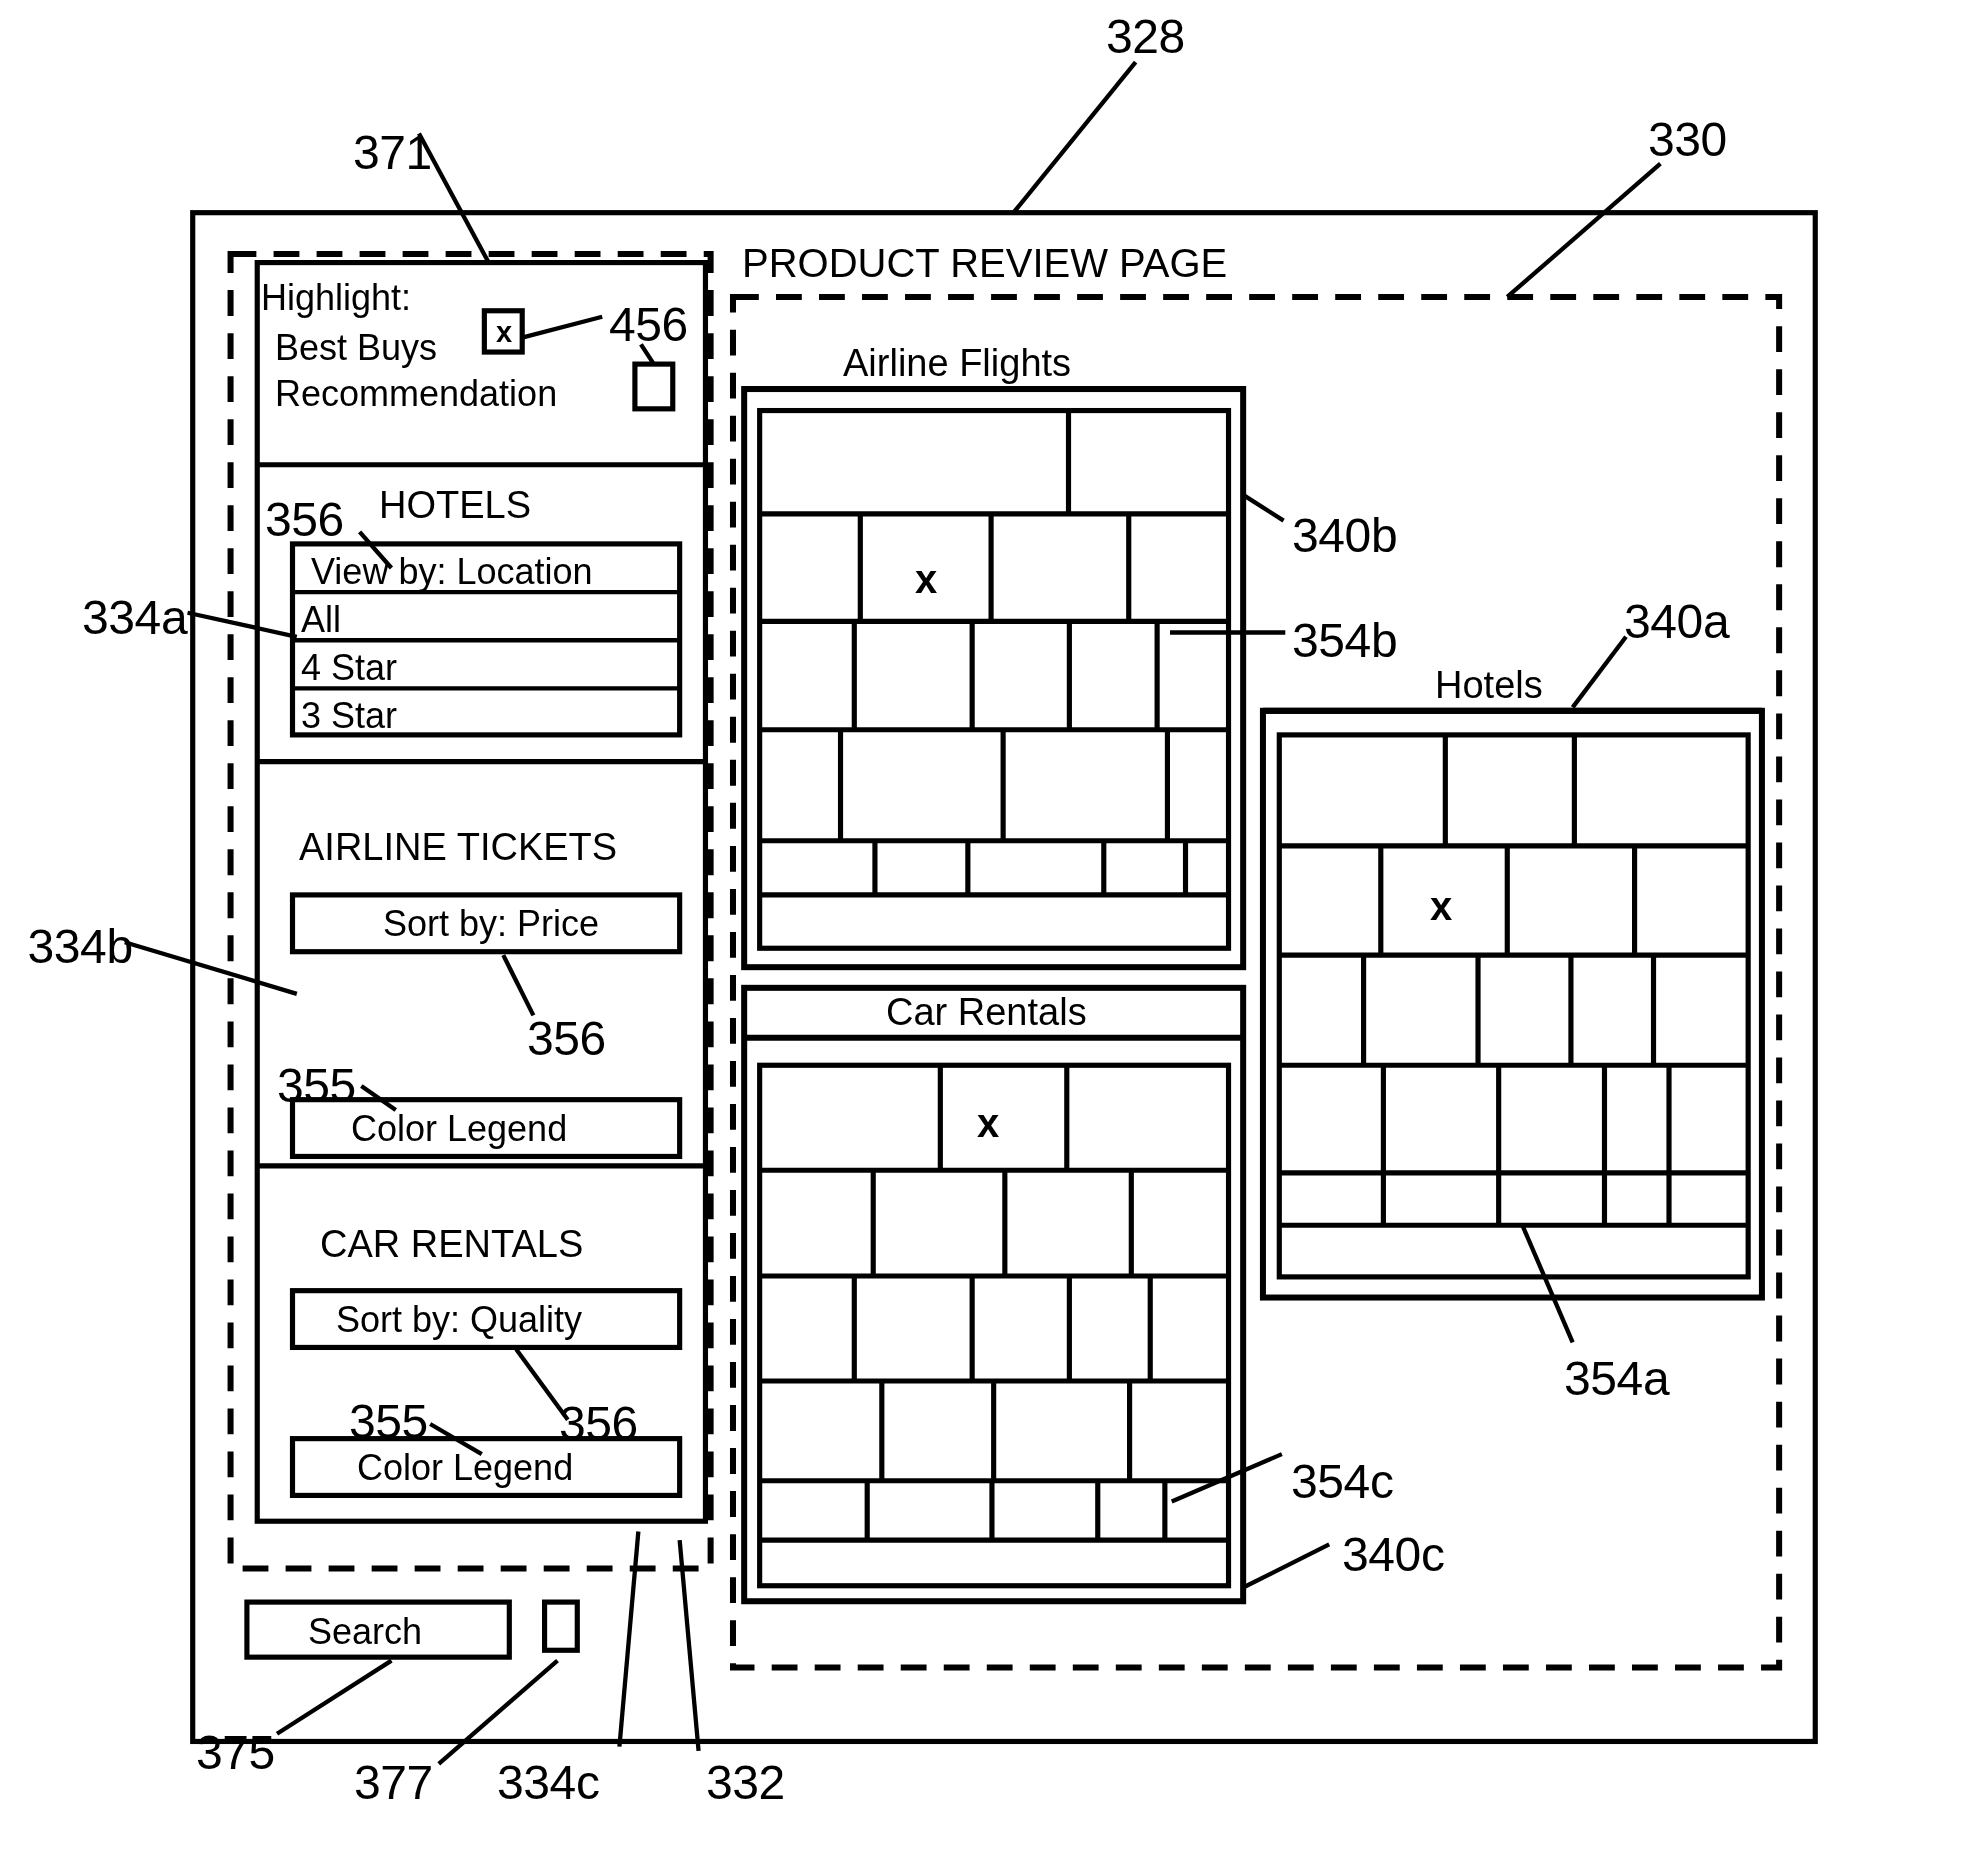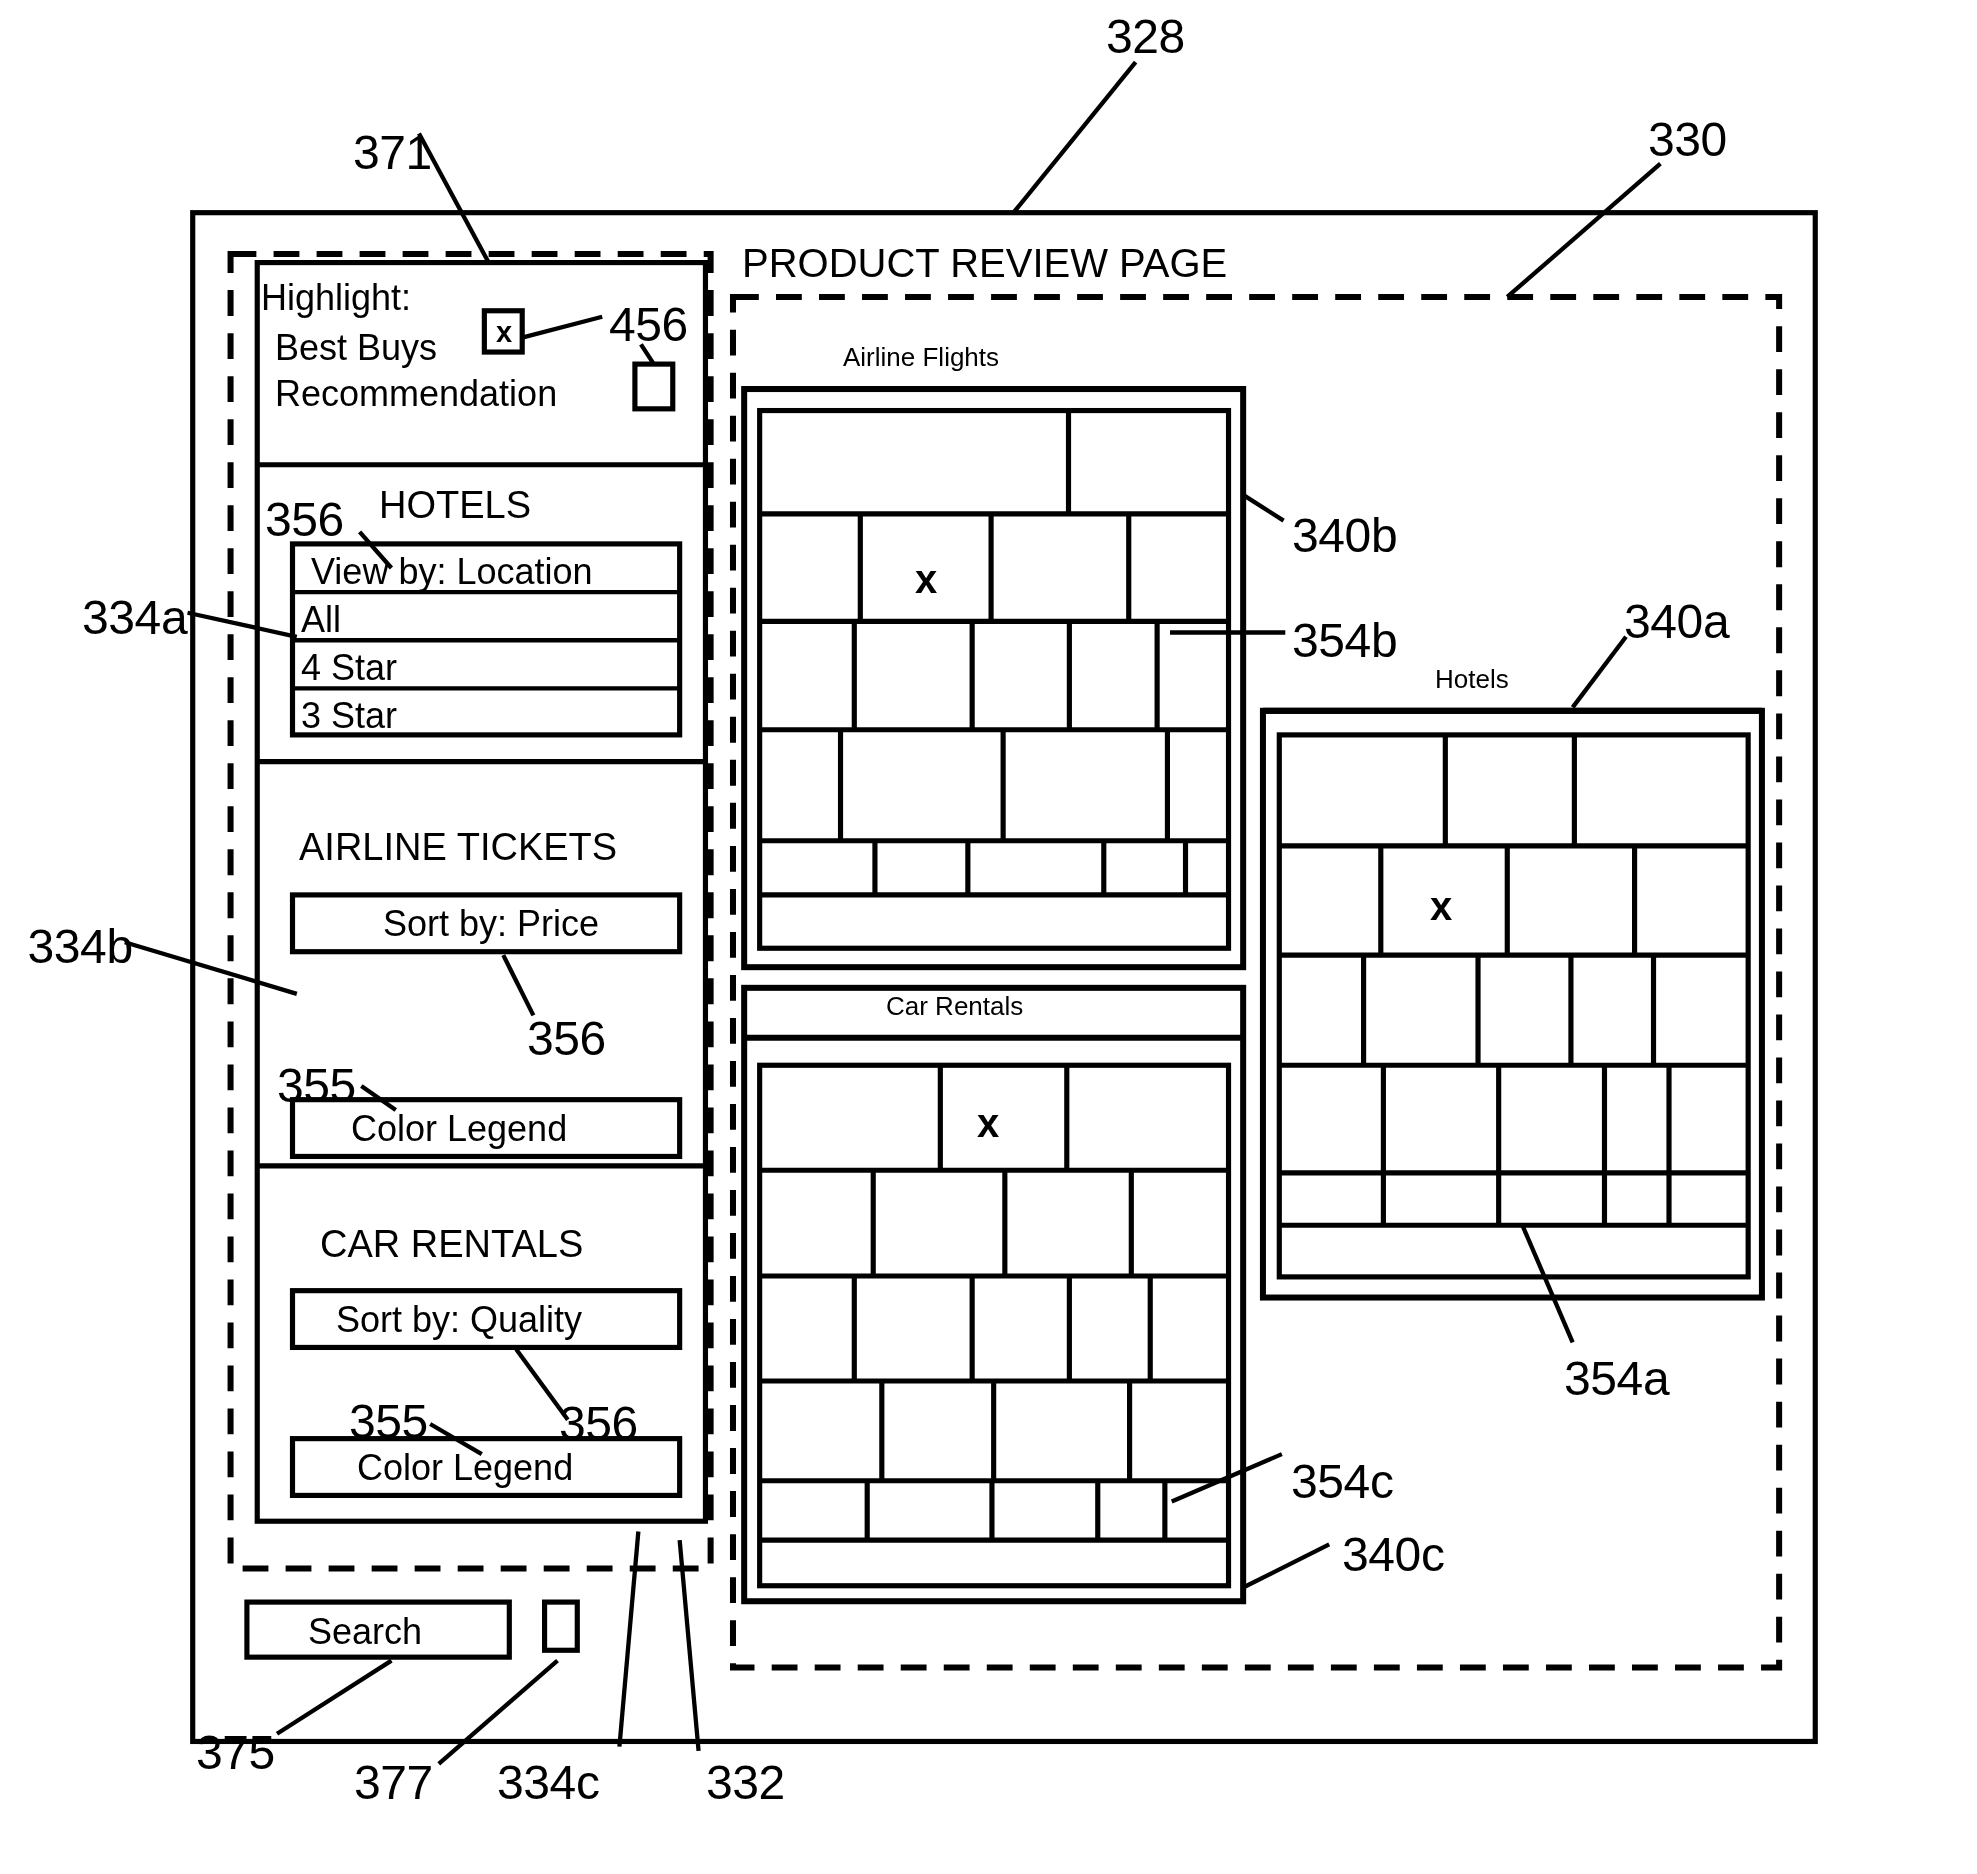--- a/index.html
+++ b/index.html
@@ -39,21 +39,21 @@
     color: #000;
     font-family: "Liberation Sans", sans-serif;
   }
   .page-title {
     font-size: 40px;
   }
   .panel-title {
     font-size: 38px;
   }
   .tm-title {
-    font-size: 26px;
+    font-size: 38px;
   }
   .box-text {
     font-size: 36px;
   }
   .small-chk {
     font-size: 29px;
     font-weight: bold;
     line-height: 1;
   }
 </style>

